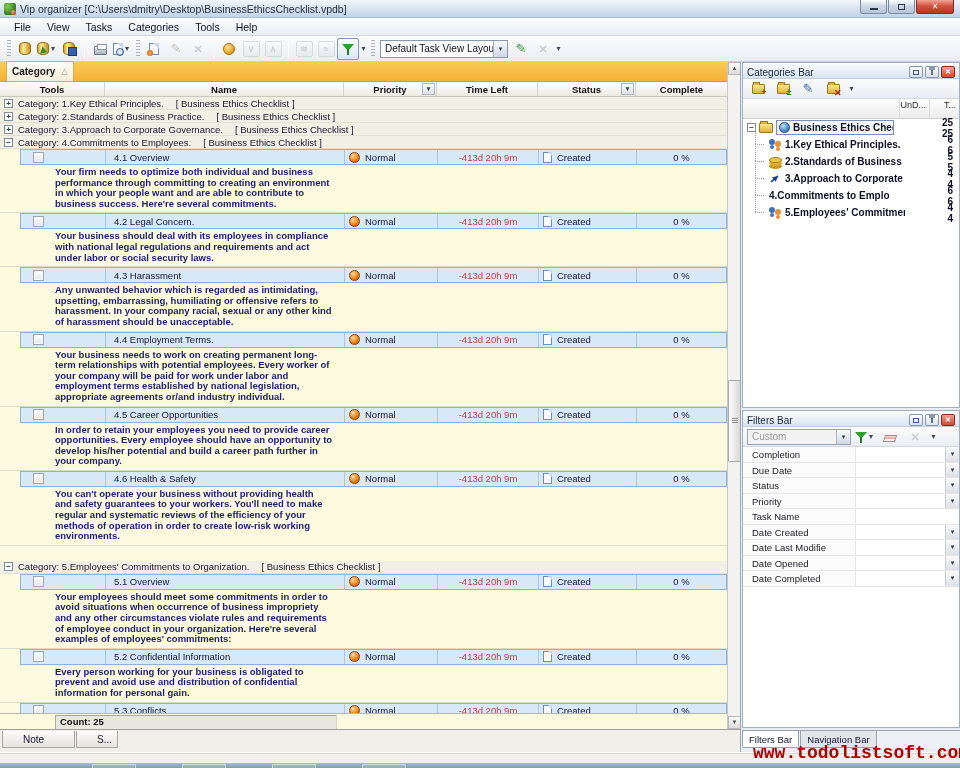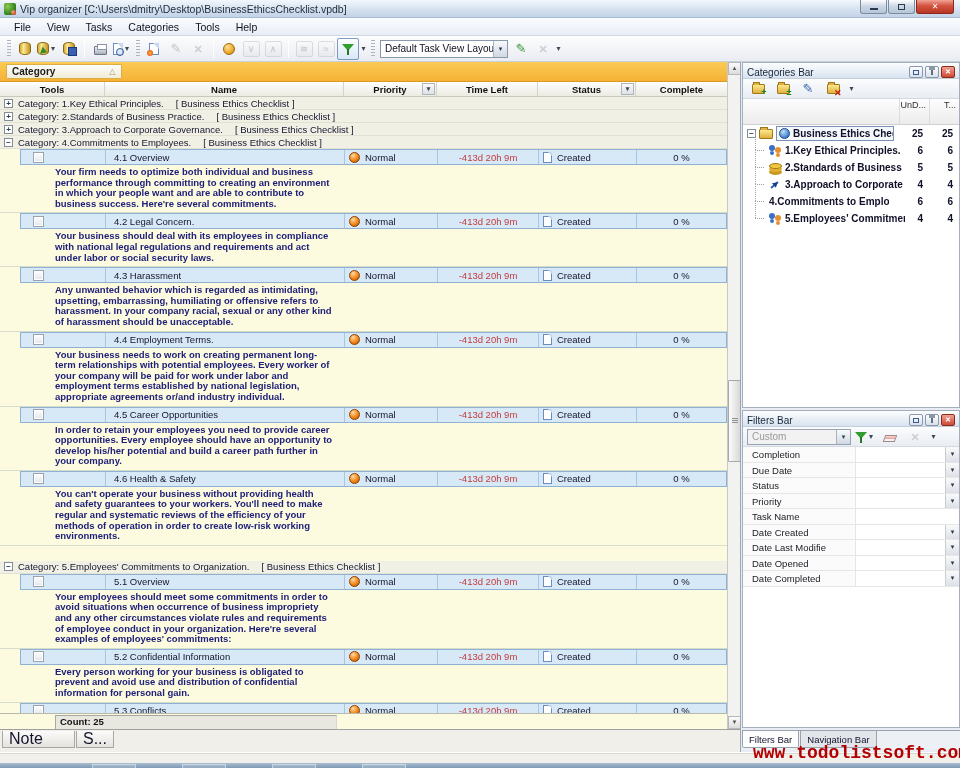--- a/index.html
+++ b/index.html
@@ -67,22 +67,22 @@
   .i-eraser { width:12px; height:7px; background:linear-gradient(#FBD6D0,#E8A8A0 50%,#F4F4F4 50%); border:1px solid #A08888; transform:skewX(-20deg); margin-top:3px; }
   .i-pencil-green { font-size:13px; color:#3A9A3A; line-height:13px; }
 
   .layout-combo { width:128px; height:18px; border:1px solid #8A98AC; background:#fff; display:flex; align-items:center; margin:0 2px; }
   .layout-combo .val { flex:1; font-size:10px; padding-left:4px; color:#101020; white-space:nowrap; overflow:hidden; }
   .combo-btn { width:14px; height:100%; border-left:1px solid #A8B4C4; background:linear-gradient(#F8FAFC,#D0D8E2); display:flex; align-items:center; justify-content:center; font-size:7px; color:#303848; }
 
   
   .grid { position:absolute; left:0; top:62px; width:727px; height:667px; background:#FCFBE0; }
   .band { height:20px; background:linear-gradient(#FBCB55,#F5B135); display:flex; align-items:center; padding-left:6px; border-bottom:1px solid #D99A20; }
-  .groupbox { height:15px; background:linear-gradient(#FEFEFB,#F1ECD8); border:1px solid #D9AE45; border-radius:1px;
-    display:flex; align-items:center; padding:0 5px; font-weight:bold; font-size:10px; color:#202020;gap:48px; }
+  .groupbox { height:21px; background:linear-gradient(#FEFEFB,#F1ECD8); border:1px solid #D9AE45; border-radius:1px;
+    display:flex; align-items:center; padding:0 5px; font-weight:bold; font-size:10px; color:#202020; }
   .groupbox .tri { margin-left:6px; font-size:8px; color:#A89A70; font-weight:normal; }
   .cols { height:15px; display:flex; background:linear-gradient(#FEFEFE,#ECEBE2); border-bottom:1px solid #C8C8BC; font-weight:bold; font-size:9.5px; color:#101010; }
   .col { border-right:1px solid #D4D4C8; display:flex; align-items:center; justify-content:center; position:relative; }
   .hdd { position:absolute; right:1px; top:1px; width:13px; height:12px; border:1px solid #B0B4BC;
     background:linear-gradient(#FBFBFC,#DDE0E6); font-size:7px; color:#404850; display:flex; align-items:center; justify-content:center; }
   .w-done{width:105px;} .w-name{width:239px;} .w-prio{width:93px;} .w-time{width:101px;} .w-stat{width:98px;} .w-comp{width:91px; border-right:none;}
 
   .rows { height:616px; overflow:hidden; background:#FCFBE0; }
   .group-row { height:13px; background:#F1F0E5; border-bottom:1px solid #E2E1D4; display:flex; align-items:center; padding-left:4px; font-size:9.5px; color:#15152E; }
   .desc-row + .group-row { border-top:15px solid #FCFBE0; height:28px; }
@@ -136,25 +136,25 @@
   .capbtn.pin .stem { width:2px; height:5px; background:#607080; position:relative; }
   .capbtn.pin .stem::before { content:""; position:absolute; left:-2px; top:-3px; width:6px; height:3px; background:#8A98A8; }
   .capbtn.close { background:linear-gradient(#F0A090,#CE4A34); border-color:#8A2A1A; color:#fff; font-size:7px; font-weight:bold; }
 
   .ptoolbar { height:20px; background:linear-gradient(#FBFCFD,#E9EDF3); border-bottom:1px solid #D4DAE2; display:flex; align-items:center; padding-left:4px; gap:3px; }
   .t-foldernew { width:13px; height:10px; background:linear-gradient(#FBE88C,#E0B040); border:1px solid #A07818; position:relative; border-radius:1px; }
   .t-foldernew::before { content:""; position:absolute; left:0; top:-3px; width:5px; height:2px; background:#E0B040; border:1px solid #A07818; border-bottom:none; }
   .t-plus { position:absolute; right:-3px; bottom:-3px; color:#1A8A1A; font-weight:bold; font-size:9px; line-height:8px; }
   .t-redx { position:absolute; right:-3px; bottom:-4px; color:#C02010; font-weight:bold; font-size:9px; line-height:8px; }
 
-  .treecols { height:26px; display:flex; justify-content:flex-end; background:linear-gradient(#FDFDFD,#ECECEC); border-bottom:1px solid #D0D0D0; font-size:9px; color:#303030; }
+  .treecols { height:20px; display:flex; justify-content:flex-end; background:linear-gradient(#FDFDFD,#ECECEC); border-bottom:1px solid #D0D0D0; font-size:9px; color:#303030; }
   .treecol { width:30px; padding:1px 3px 0 0; text-align:right; border-left:1px solid #DCDCDC; }
   .tree { background:#fff; }
   .tree-row { height:17px; display:flex; align-items:center; font-size:10px; font-weight:bold; color:#101028; position:relative; padding-left:4px; }
-  .tree-row .counts { position:absolute; right:2px; display:flex; }
+  .tree-row .counts { position:absolute; right:2px; display:flex;flex-direction:column; }
   .tree-row .cnt { width:30px; text-align:right; padding-right:4px; }
   .tree-root-label { border:1px solid #7A90B8; background:#F4F8FC; padding:0 2px; height:15px; display:flex; align-items:center; white-space:nowrap; overflow:hidden; max-width:118px; }
   .tree-item-label { white-space:nowrap; overflow:hidden; max-width:120px; }
   .tminus { width:9px; height:9px; border:1px solid #848C98; background:#fff; font-size:8px; line-height:7px; text-align:center; color:#30405A; margin-right:3px; flex:none; font-weight:bold; }
   .t-folder { width:14px; height:10px; background:linear-gradient(#FBE88C,#E0B040); border:1px solid #A07818; border-radius:1px; position:relative; margin-right:3px; flex:none; }
   .t-folder::before { content:""; position:absolute; left:0; top:-3px; width:6px; height:2px; background:#E0B040; border:1px solid #A07818; border-bottom:none; }
   .t-globe { width:11px; height:11px; border-radius:50%; border:1px solid #1A4A90; flex:none; margin-right:3px;
     background:radial-gradient(circle at 35% 30%,#BEE0F8,#3A78C8 75%); }
   .t-ind { width:22px; flex:none; position:relative; height:100%; }
   .t-ind::before { content:""; position:absolute; left:8px; top:-9px; height:17px; border-left:1px dotted #A0A0A0; }
@@ -172,21 +172,21 @@
   .fcombo .val { flex:1; font-size:10px; color:#9A9A9A; padding-left:4px; }
   .filters { background:#fff; }
   .filter-row { height:15.5px; display:flex; border-bottom:1px solid #E6E6E6; align-items:stretch; }
   .f-label { width:113px; padding:2px 0 0 9px; font-size:9.5px; color:#202028; border-right:1px solid #E6E6E6; background:#FBFBFB; white-space:nowrap; overflow:hidden; }
   .f-val { flex:1; background:#fff; }
   .f-dd { width:14px; border-left:1px solid #C8CCD4; background:linear-gradient(#FAFAFB,#DDE0E6); display:flex; align-items:center; justify-content:center; font-size:7px; color:#303848; }
 
   
   .left-tabs { position:absolute; left:0; top:729px; width:740px; height:23px; background:#F0EFE9; border-top:1px solid #A0A0A0; }
   .ltab { position:absolute; top:1px; height:17px; background:linear-gradient(#FBFBFA,#E4E3DD); border:1px solid #A8A8A2; border-top:none;
-    font-size:16px; color:#15152E; display:flex; align-items:center; padding:0 6px; }
+    font-size:10px; color:#15152E; display:flex; align-items:center; padding:0 20px; }
   .ltab1 { left:2px; width:73px; }
   .ltab2 { left:76px; width:38px; }
 
   .right-tabs { position:absolute; left:742px; top:730px; width:218px; height:19px; border-top:1px solid #9AA4B0; background:#EDF0F4; display:flex; }
   .rtab { height:17px; font-size:9.5px; color:#15152E; display:flex; align-items:center; padding:0 6px;
     border:1px solid #9AA4B0; border-top:none; border-radius:0 0 2px 2px; background:#E2E5EA; margin-right:1px; }
   .rtab.active { background:#FDFDFD; }
 
   .statusstrip { position:absolute; left:0; top:752px; width:960px; height:11px; background:#F1F0EB; border-top:1px solid #FFFFFF; box-shadow:inset 0 1px 0 #D8D7D0; }
   .taskstrip { position:absolute; left:0; top:763px; width:960px; height:5px; background:linear-gradient(#A9BED1,#7E99B4); }

